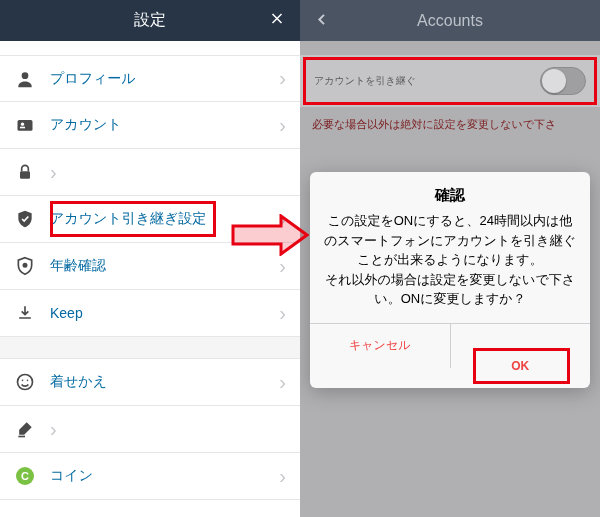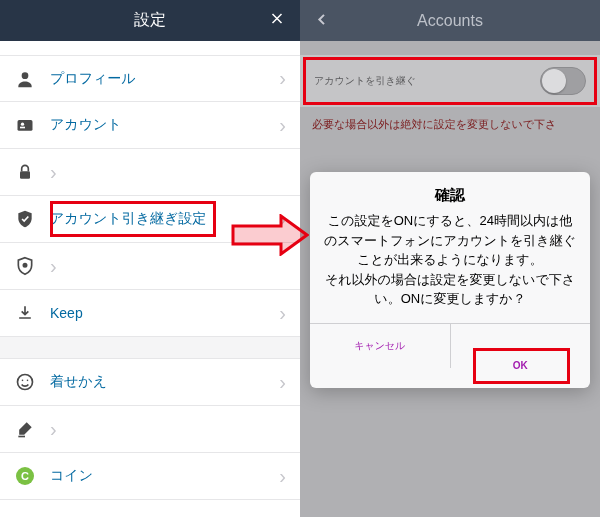--- a/index.html
+++ b/index.html
@@ -198,22 +198,22 @@
     .dialog-buttons {
       display: flex;
       border-top: 1px solid #cfcfd2;
     }
     .dialog-btn {
       flex: 1;
       height: 44px;
       display: flex;
       align-items: center;
       justify-content: center;
-      font-size: 10px;
-      color: #a21caf;
+      font-size: 12px;
+      color: #ef4444;
       cursor: pointer;
     }
     .dialog-btn:first-child {
       border-right: 1px solid #cfcfd2;
     }
     .dialog-btn.primary {
       font-weight: 600;
       position: relative;
       margin-top: 20px;
     }
@@ -304,20 +304,21 @@
       <span class="chevron">›</span>
       <span class="highlight-box"></span>
     </div>
     <div class="list-item">
       <span class="item-icon">
         <svg viewBox="0 0 24 24" fill="none" stroke="#4a4a4a" stroke-width="2">
             <path d="M12 2l8 3v6c0 5-3.5 9-8 11-4.5-2-8-6-8-11V5z"></path>
             <circle cx="12" cy="11" r="2" fill="#4a4a4a"></circle>
           </svg>
       </span>
+      <span class="item-label">年齢確認</span>
       <span class="chevron">›</span>
     </div>
     <div class="list-item">
       <span class="item-icon">
         <svg viewBox="0 0 24 24" fill="none" stroke="#4a4a4a" stroke-width="2">
             <path d="M12 4v10M8 10l4 4 4-4M5 18h14"></path>
           </svg>
       </span>
       <span class="item-label">Keep</span>
       <span class="chevron">›</span>

